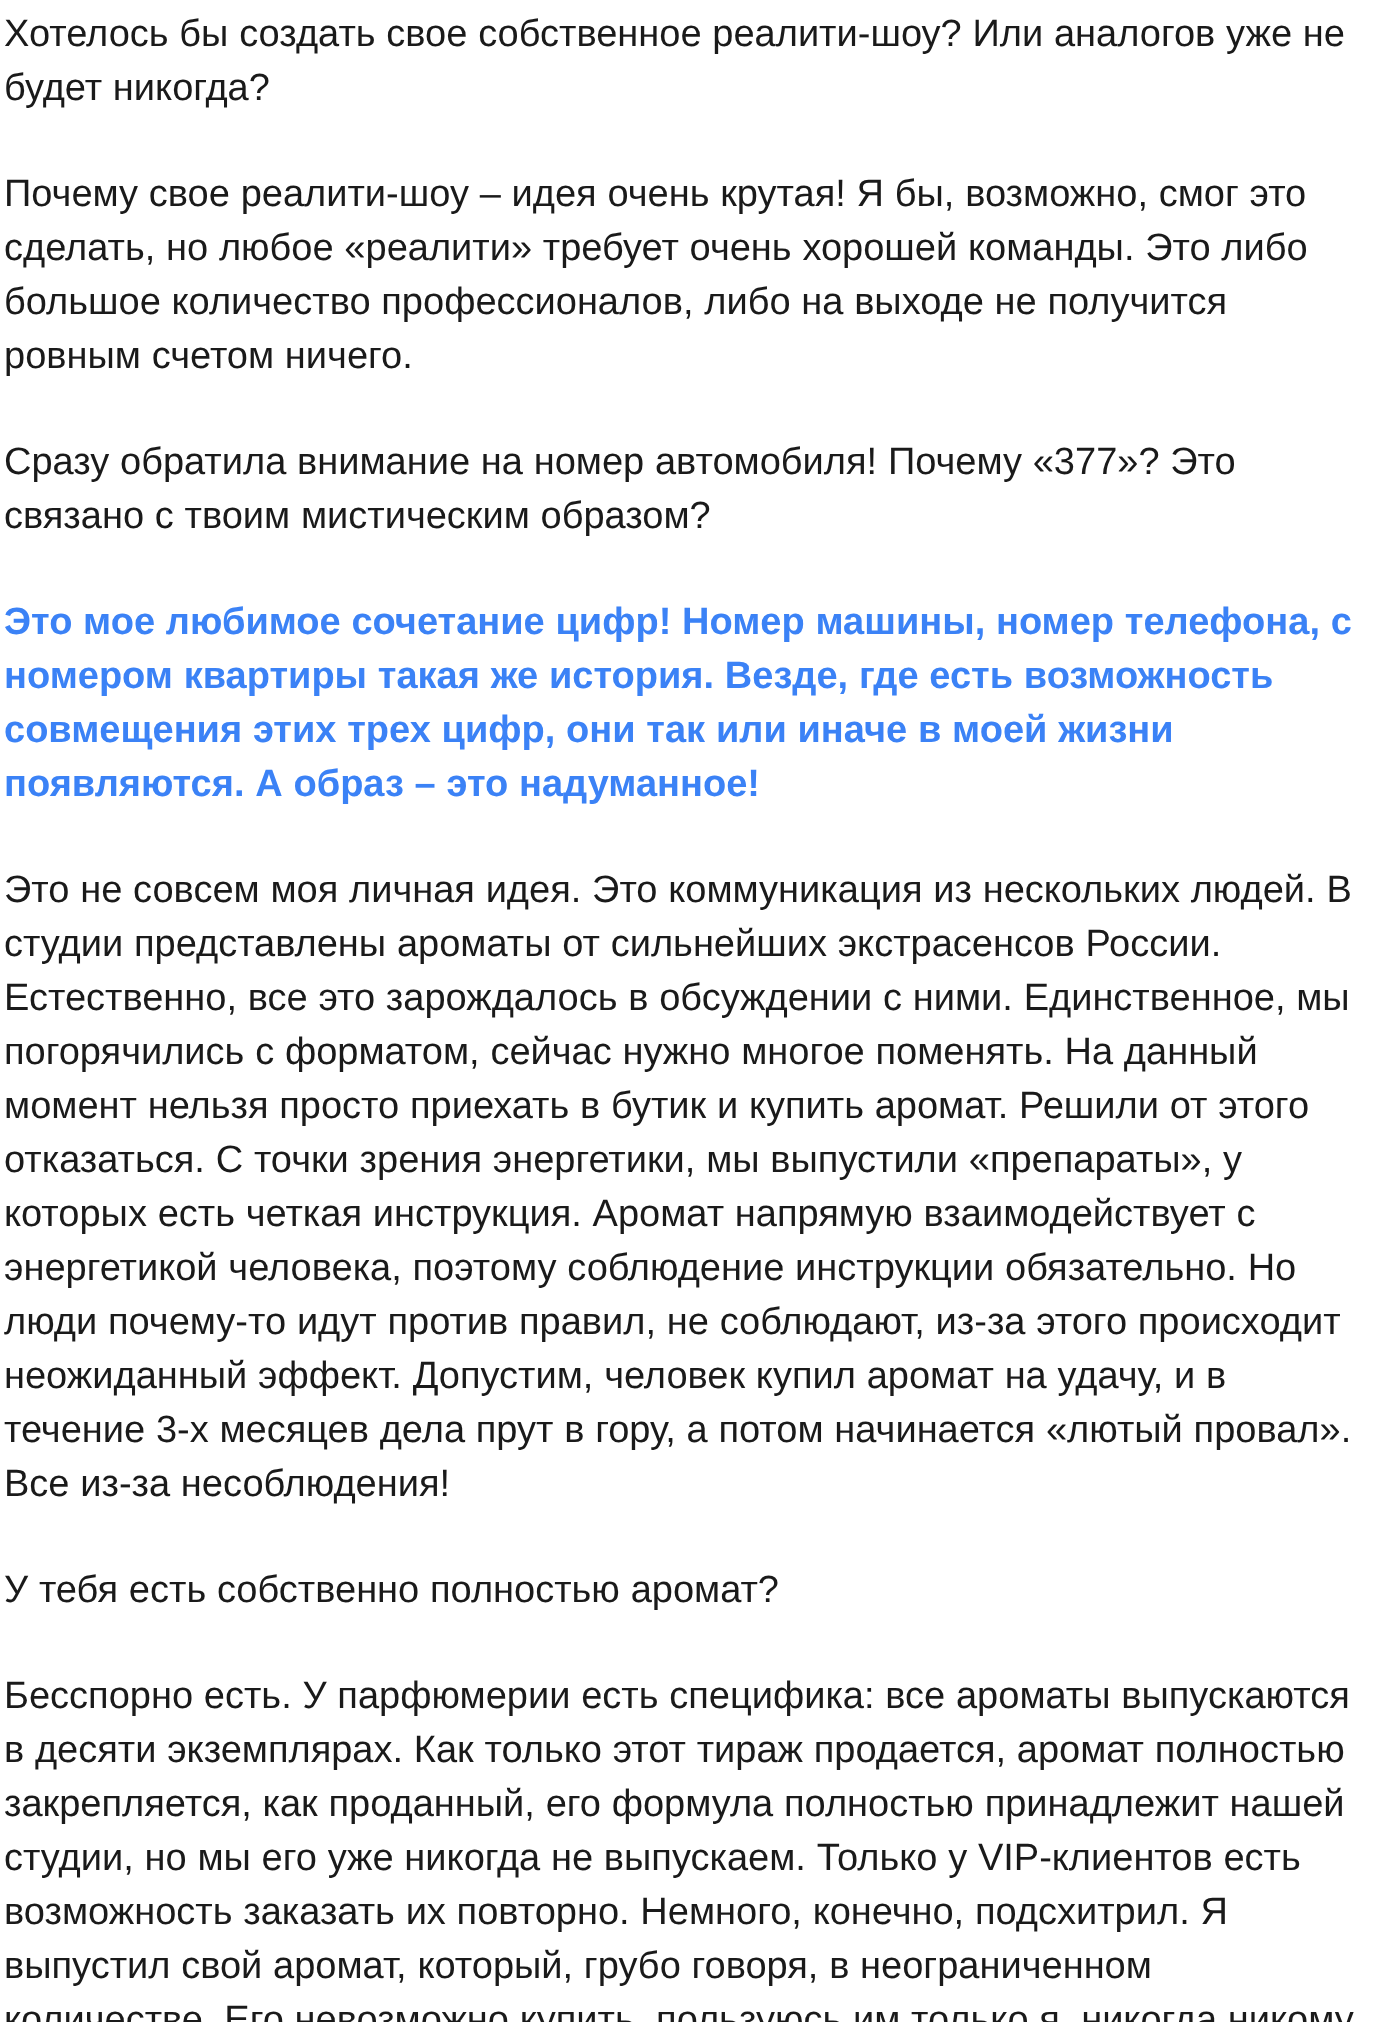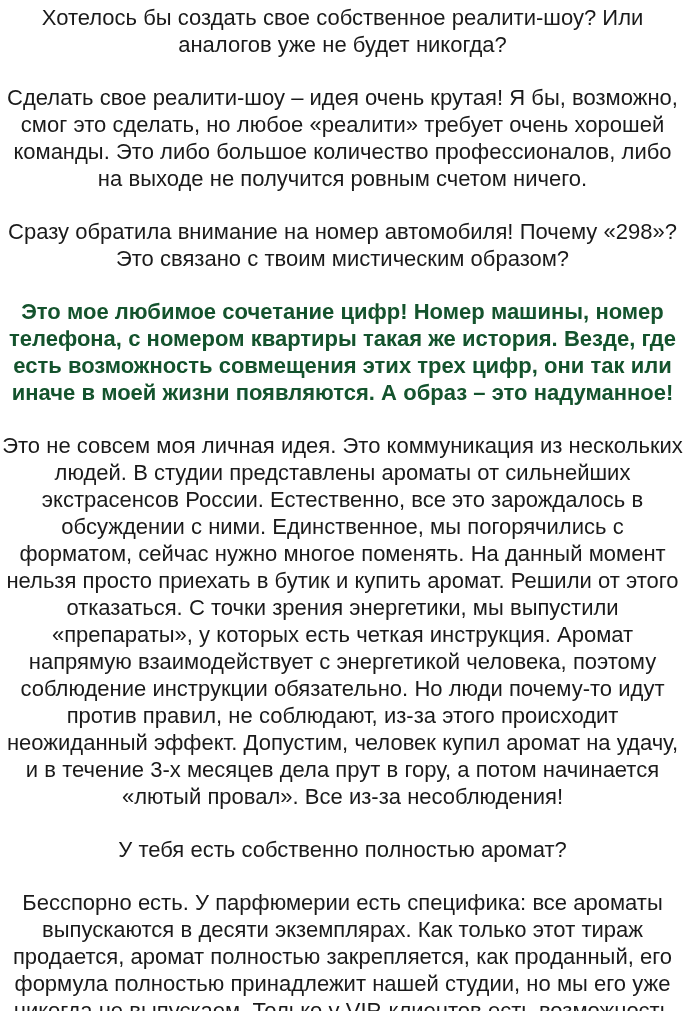--- a/index.html
+++ b/index.html
@@ -19,46 +19,46 @@
     background: #ffffff;
     box-sizing: border-box;
     padding: 4px 16px 6px 2px;
     margin: 0;
     overflow: hidden;
   }
   .article {
     display: block;
   }
   .para {
-    font-size: 22px;
+    font-size: 19px;
     line-height: 27px;
     margin: 0 0 26px 0;
-    text-align: center;
+    text-align: left;
     color: #1a1a1a;
     letter-spacing: 0.0px;
     word-spacing: 0.1px;
     hyphens: none;
   }
   .para:last-child {
     margin-bottom: 0;
   }
   .para.bold {
     font-weight: 700;
-    color: #14532d;
+    color: #3b82f6;
   }
   .para.regular {
     font-weight: 400;
   }
 </style>
 </head>
 <body>
 
 <div class="page">
   <article class="article" id="article-root">
   <p class="para regular">Хотелось бы создать свое собственное реалити-шоу? Или аналогов уже не будет никогда?</p>
-      <p class="para regular">Сделать свое реалити-шоу – идея очень крутая! Я бы, возможно, смог это сделать, но любое «реалити» требует очень хорошей команды. Это либо большое количество профессионалов, либо на выходе не получится ровным счетом ничего.</p>
-      <p class="para regular">Сразу обратила внимание на номер автомобиля! Почему «298»? Это связано с твоим мистическим образом?</p>
+      <p class="para regular">Почему свое реалити-шоу – идея очень крутая! Я бы, возможно, смог это сделать, но любое «реалити» требует очень хорошей команды. Это либо большое количество профессионалов, либо на выходе не получится ровным счетом ничего.</p>
+      <p class="para regular">Сразу обратила внимание на номер автомобиля! Почему «377»? Это связано с твоим мистическим образом?</p>
       <p class="para bold">Это мое любимое сочетание цифр! Номер машины, номер телефона, с номером квартиры такая же история. Везде, где есть возможность совмещения этих трех цифр, они так или иначе в моей жизни появляются. А образ – это надуманное!</p>
       <p class="para regular">Это не совсем моя личная идея. Это коммуникация из нескольких людей. В студии представлены ароматы от сильнейших экстрасенсов России. Естественно, все это зарождалось в обсуждении с ними. Единственное, мы погорячились с форматом, сейчас нужно многое поменять. На данный момент нельзя просто приехать в бутик и купить аромат. Решили от этого отказаться. С точки зрения энергетики, мы выпустили «препараты», у которых есть четкая инструкция. Аромат напрямую взаимодействует с энергетикой человека, поэтому соблюдение инструкции обязательно. Но люди почему-то идут против правил, не соблюдают, из-за этого происходит неожиданный эффект. Допустим, человек купил аромат на удачу, и в течение 3-х месяцев дела прут в гору, а потом начинается «лютый провал». Все из-за несоблюдения!</p>
       <p class="para regular">У тебя есть собственно полностью аромат?</p>
       <p class="para regular">Бесспорно есть. У парфюмерии есть специфика: все ароматы выпускаются в десяти экземплярах. Как только этот тираж продается, аромат полностью закрепляется, как проданный, его формула полностью принадлежит нашей студии, но мы его уже никогда не выпускаем. Только у VIP-клиентов есть возможность заказать их повторно. Немного, конечно, подсхитрил. Я выпустил свой аромат, который, грубо говоря, в неограниченном количестве. Его невозможно купить, пользуюсь им только я, никогда никому не дарил и не отдавал его.</p>
     </article>
 </div>
 
 </body></html>

